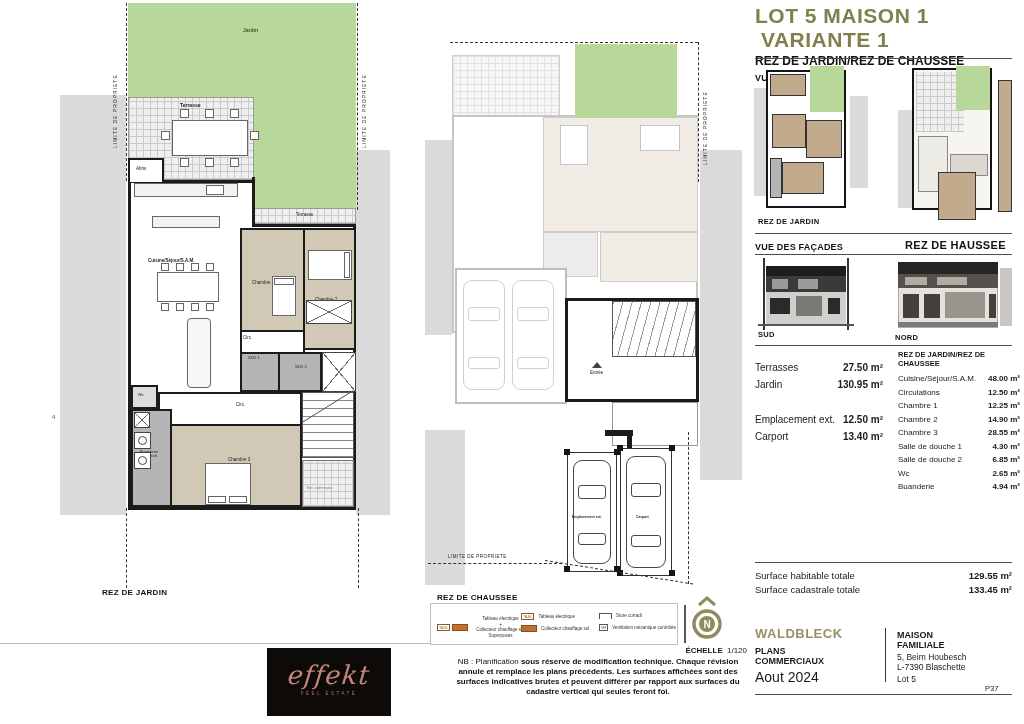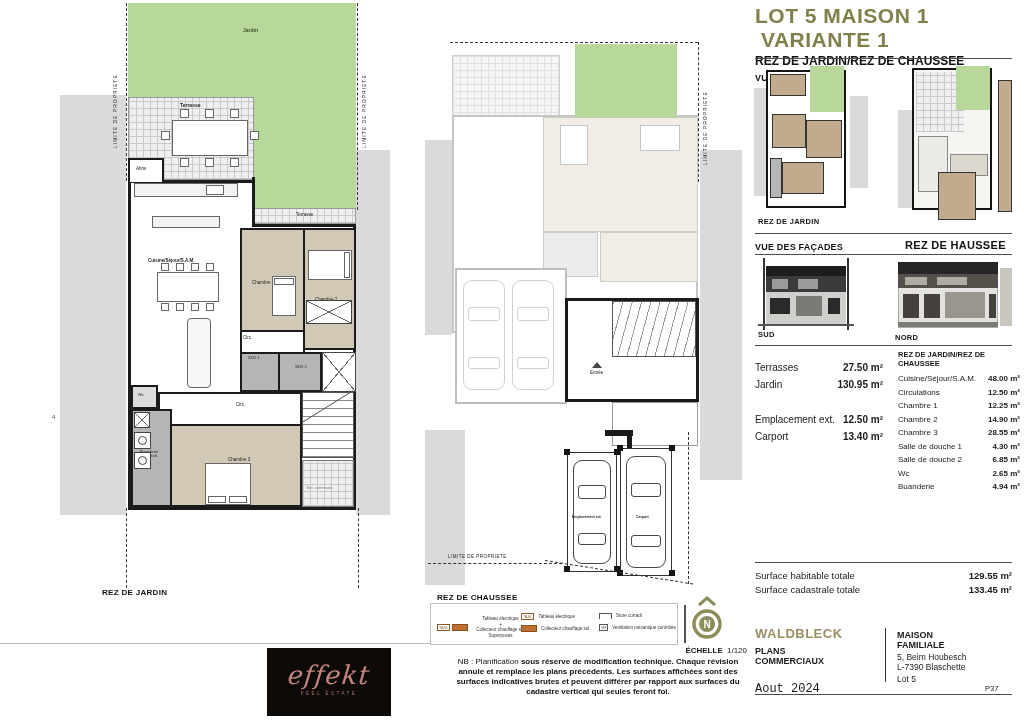--- a/index.html
+++ b/index.html
@@ -425,21 +425,21 @@
 
 <div class="a" style="left:267px;top:648px;width:124px;height:68px;background:#0d0a08;text-align:center;">
   <div style="font-family:'DejaVu Serif', serif;font-style:italic;font-size:26px;color:#c4867c;margin-top:12px;letter-spacing:1px;transform:skewX(-6deg);">effekt</div>
   <div style="font-size:4.5px;color:#b3776d;letter-spacing:2.5px;text-transform:uppercase;margin-top:1px;">feel estate</div>
 </div>
 
 <div class="a" style="left:755px;top:626px;width:125px;">
   <div style="font-size:13px;font-weight:bold;color:#9a9065;letter-spacing:.5px;">WALDBLECK</div>
   <div style="font-size:9px;font-weight:bold;margin-top:5px;">PLANS</div>
   <div style="font-size:9px;font-weight:bold;">COMMERCIAUX</div>
-  <div style="font-size:12px;margin-top:16px;font-family:Liberation Mono, monospace;">Aout 2024</div>
+  <div style="font-size:14px;margin-top:3px;">Aout 2024</div>
 </div>
 <div class="a" style="left:885px;top:628px;width:1px;height:54px;background:#333;"></div>
 <div class="a" style="left:897px;top:630px;width:120px;">
   <div style="font-size:9px;font-weight:bold;">MAISON</div>
   <div style="font-size:9px;font-weight:bold;">FAMILIALE</div>
   <div style="font-size:8.5px;margin-top:2px;">5, Beim Houbesch</div>
   <div style="font-size:8.5px;">L-7390 Blaschette</div>
   <div style="font-size:8.5px;margin-top:2px;">Lot 5</div>
 </div>
 <div class="a" style="left:985px;top:684px;font-size:7.5px;">P37</div>

